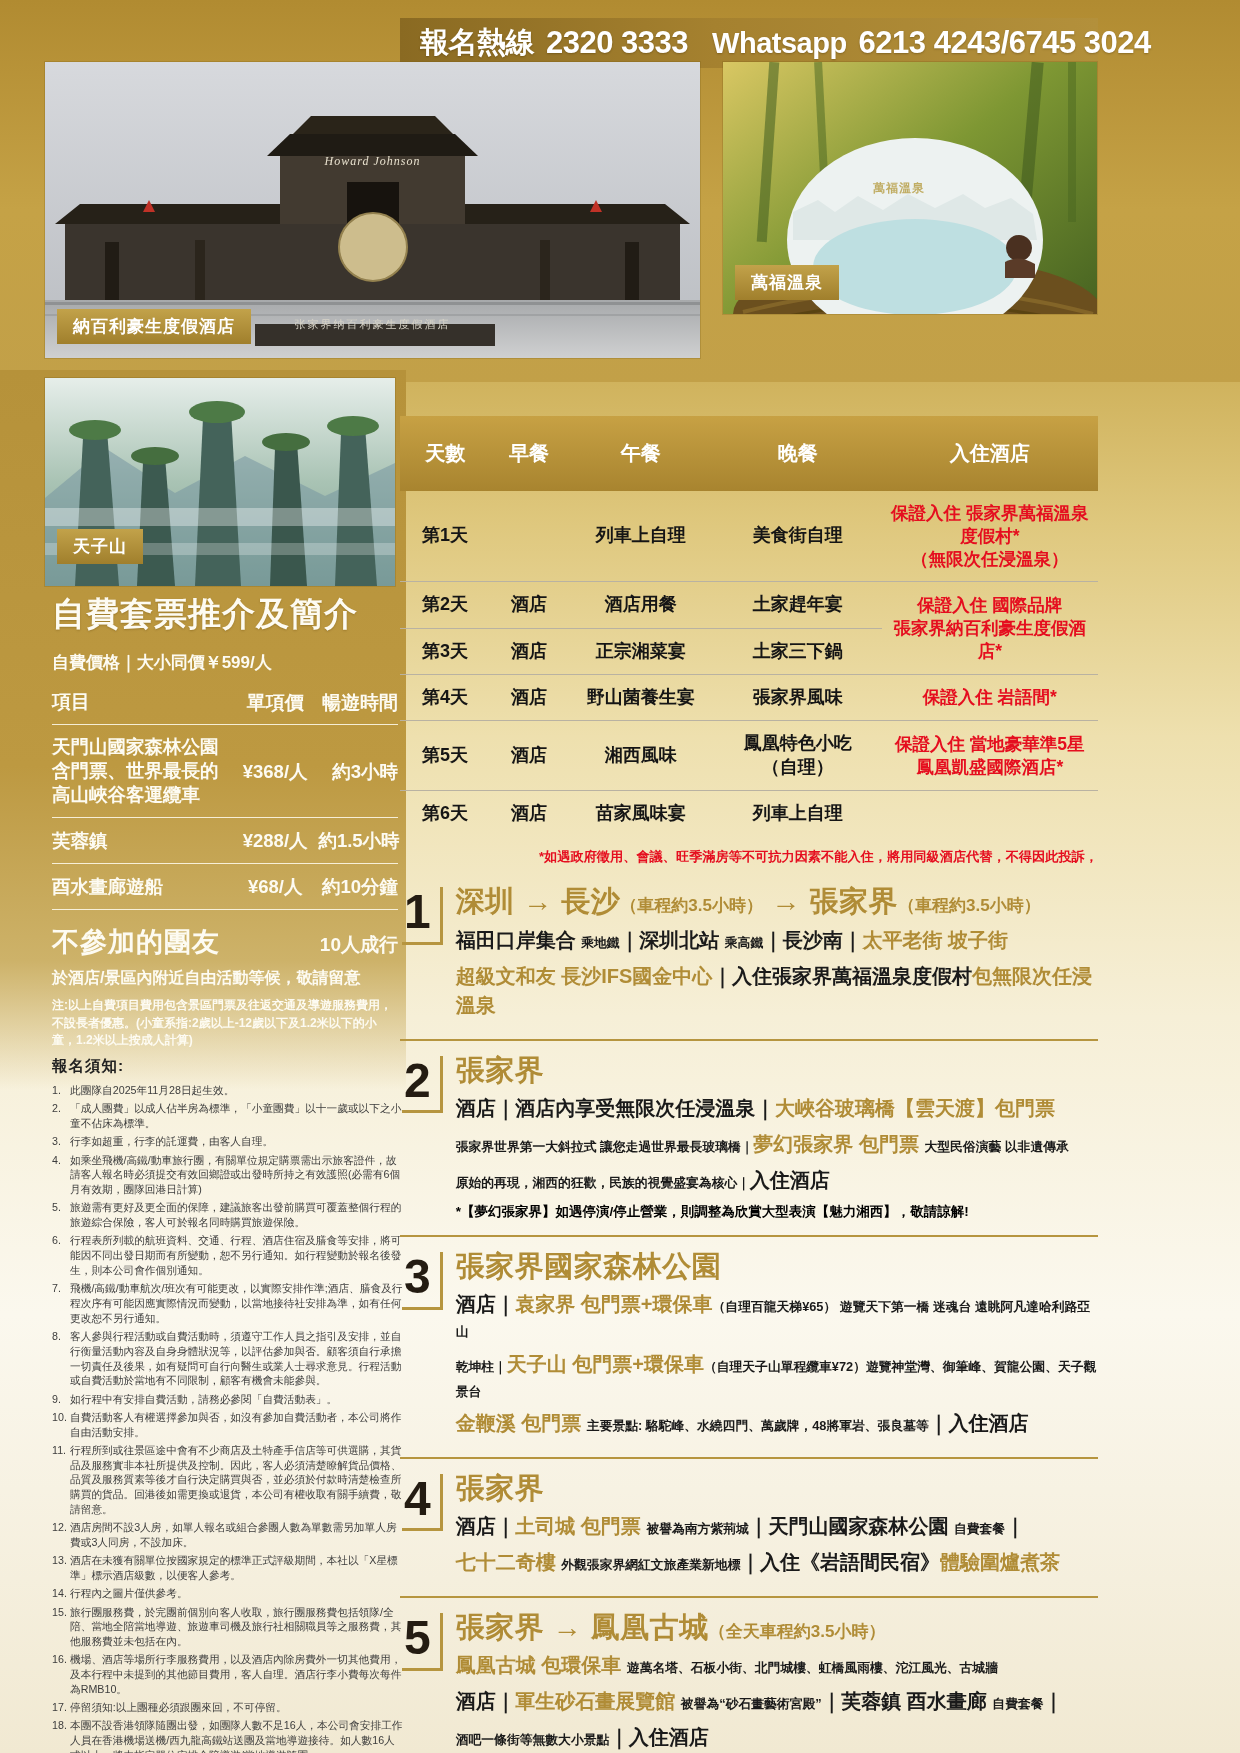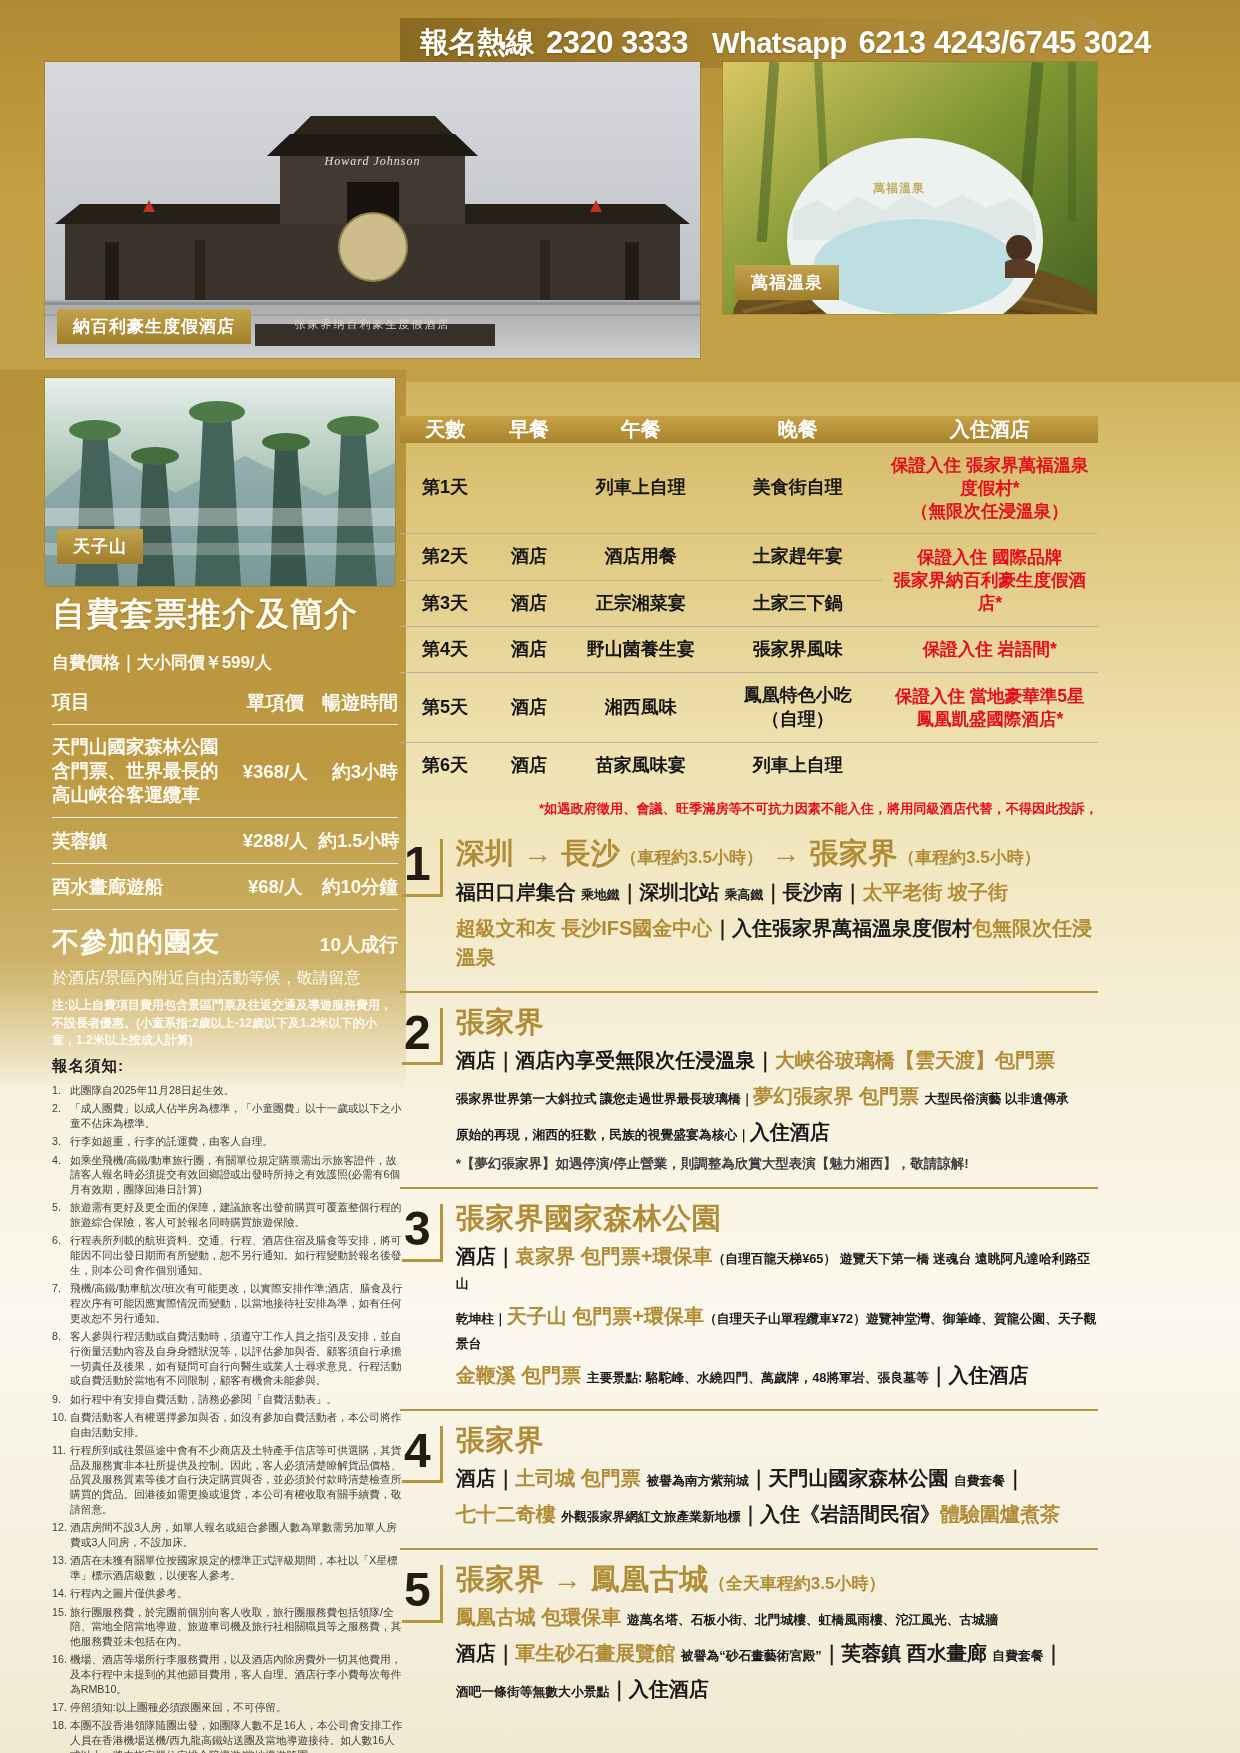--- a/index.html
+++ b/index.html
@@ -29,51 +29,51 @@
   .sp-title{font-size:33px;font-weight:900;letter-spacing:1px;margin-bottom:14px;text-shadow:0 1px 2px rgba(90,60,0,.3);}
   .sp-price{font-size:17px;font-weight:800;margin-bottom:16px;}
   .sp-head{display:flex;font-size:19px;font-weight:800;padding-bottom:8px;border-bottom:1.5px solid rgba(255,252,240,.85);}
   .sp-row{display:flex;align-items:center;padding:10px 0;border-bottom:1.5px solid rgba(255,252,240,.85);font-size:18.5px;font-weight:800;}
   .sp-c1{width:52%;line-height:1.3;}
   .sp-c2{width:25%;text-align:center;white-space:nowrap;}
   .sp-c3{width:23%;text-align:right;white-space:nowrap;}
   .sp-nonpart{display:flex;align-items:baseline;justify-content:space-between;margin-top:14px;}
   .sp-nonpart .big{font-size:27px;font-weight:900;letter-spacing:1px;}
   .sp-nonpart .small{font-size:19px;font-weight:800;}
-  .sp-line{font-size:16px;font-weight:400;margin-top:8px;}
+  .sp-line{font-size:16px;font-weight:700;margin-top:8px;}
   .sp-note{font-size:12px;font-weight:700;line-height:1.45;margin-top:8px;}
   
   .notices{left:52px;top:1056px;width:352px;color:#3d3d3d;}
   .nt-title{font-size:15.5px;font-weight:700;color:#222;margin-bottom:6px;letter-spacing:1px;}
   .notices ol{margin:0;padding:0;list-style:none;counter-reset:nt;}
   .notices li{counter-increment:nt;font-size:10.7px;line-height:1.38;margin-bottom:3.5px;padding-left:18px;position:relative;}
   .notices li::before{content:counter(nt) ".";position:absolute;left:0;top:0;}
   
   .rightcol{left:400px;top:416px;width:698px;}
   table.meal{width:100%;border-collapse:collapse;table-layout:fixed;}
-  table.meal th{background:linear-gradient(180deg,#c7a144,#a8842f);color:#fff;font-size:20px;font-weight:800;padding:0 4px;margin-top:16px;}
+  table.meal th{background:linear-gradient(180deg,#c7a144,#a8842f);color:#fff;font-size:20px;font-weight:800;padding:24px 4px;margin-top:16px;}
   table.meal td{font-size:18px;font-weight:700;color:#151515;text-align:center;padding:11px 4px;border-bottom:1.5px solid #b9b2a2;line-height:1.3;}
   table.meal tr:last-child td{border-bottom:none;}
   table.meal td.day{text-align:left;padding-left:22px;}
   table.meal td.hotel{color:#e50e1f;font-size:17.5px;font-weight:800;}
   .meal-note{color:#e50e1f;font-size:13.2px;font-weight:700;text-align:right;line-height:1.5;margin-top:10px;}
   
   .sec{display:flex;padding:13px 0 12px 0;}
   .sec + .sec{border-top:2.5px solid #b6953f;}
   .sec-num{flex:0 0 auto;font-size:48px;font-weight:900;color:#241c12;line-height:.95;
            border-right:3.5px solid #b6953f;border-bottom:3.5px solid #b6953f;padding:2px 9px 7px 2px;margin:2px 13px 0 2px;align-self:flex-start;}
   .sec-body{flex:1 1 auto;min-width:0;}
   .sec-title{margin:0 0 4px 0;line-height:1.15;}
   .sec-line{margin:7px 0;line-height:1.45;}
   .seg-xl{font-size:29px;font-weight:900;color:#b08c36;letter-spacing:0.5px;}
   .seg-xs{font-size:17px;font-weight:800;color:#b08c36;}
   .seg-k{font-size:20px;font-weight:800;color:#1a1a1a;}
   .seg-ks{font-size:12.8px;font-weight:700;color:#1a1a1a;}
   .seg-g{font-size:20px;font-weight:800;color:#b08c36;text-align:right;}
-  .sec-note{color:#404040;font-size:13.5px;font-weight:700;line-height:1.55;margin-top:6px;}
+  .sec-note{color:#000000;font-size:13.5px;font-weight:700;line-height:1.55;margin-top:6px;}
 </style>
 </head>
 <body>
 
 <div class="abs top-band"></div>
 <div class="abs left-panel"></div>
 
 <div class="abs hotline">
   <span>報名熱線</span>
   <span class="num">2320 3333</span>

